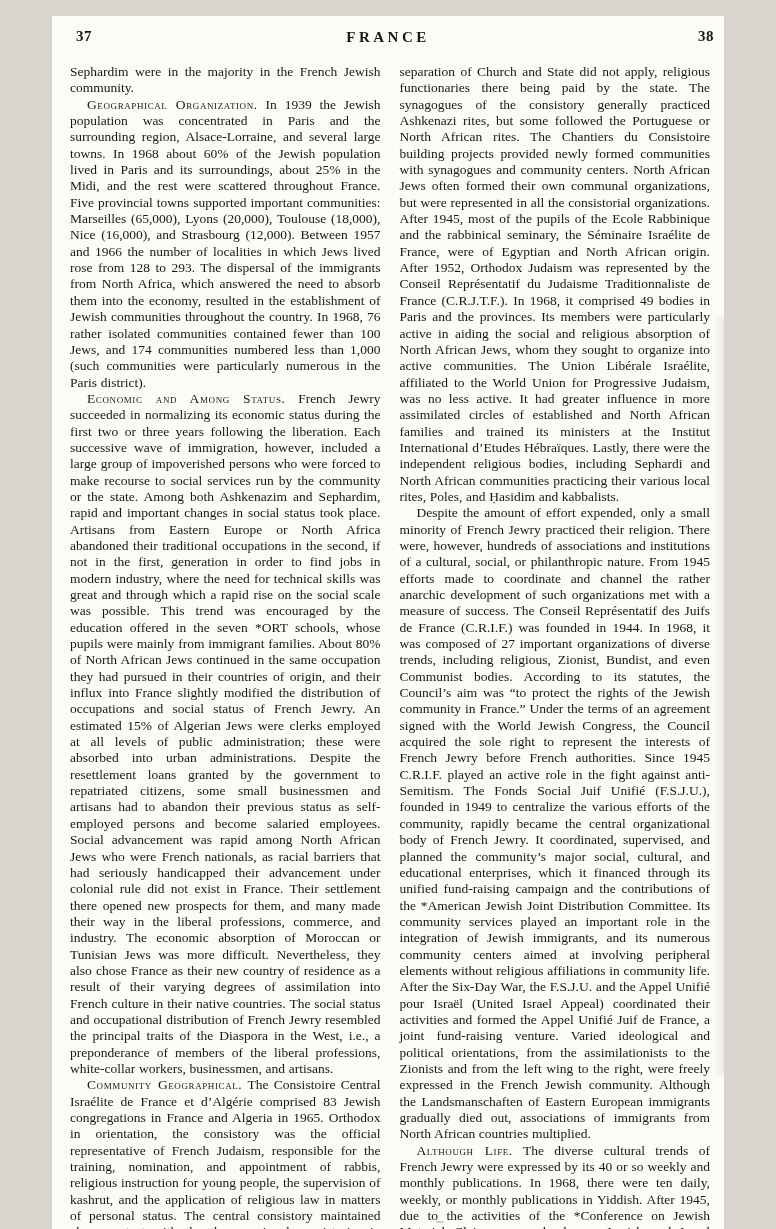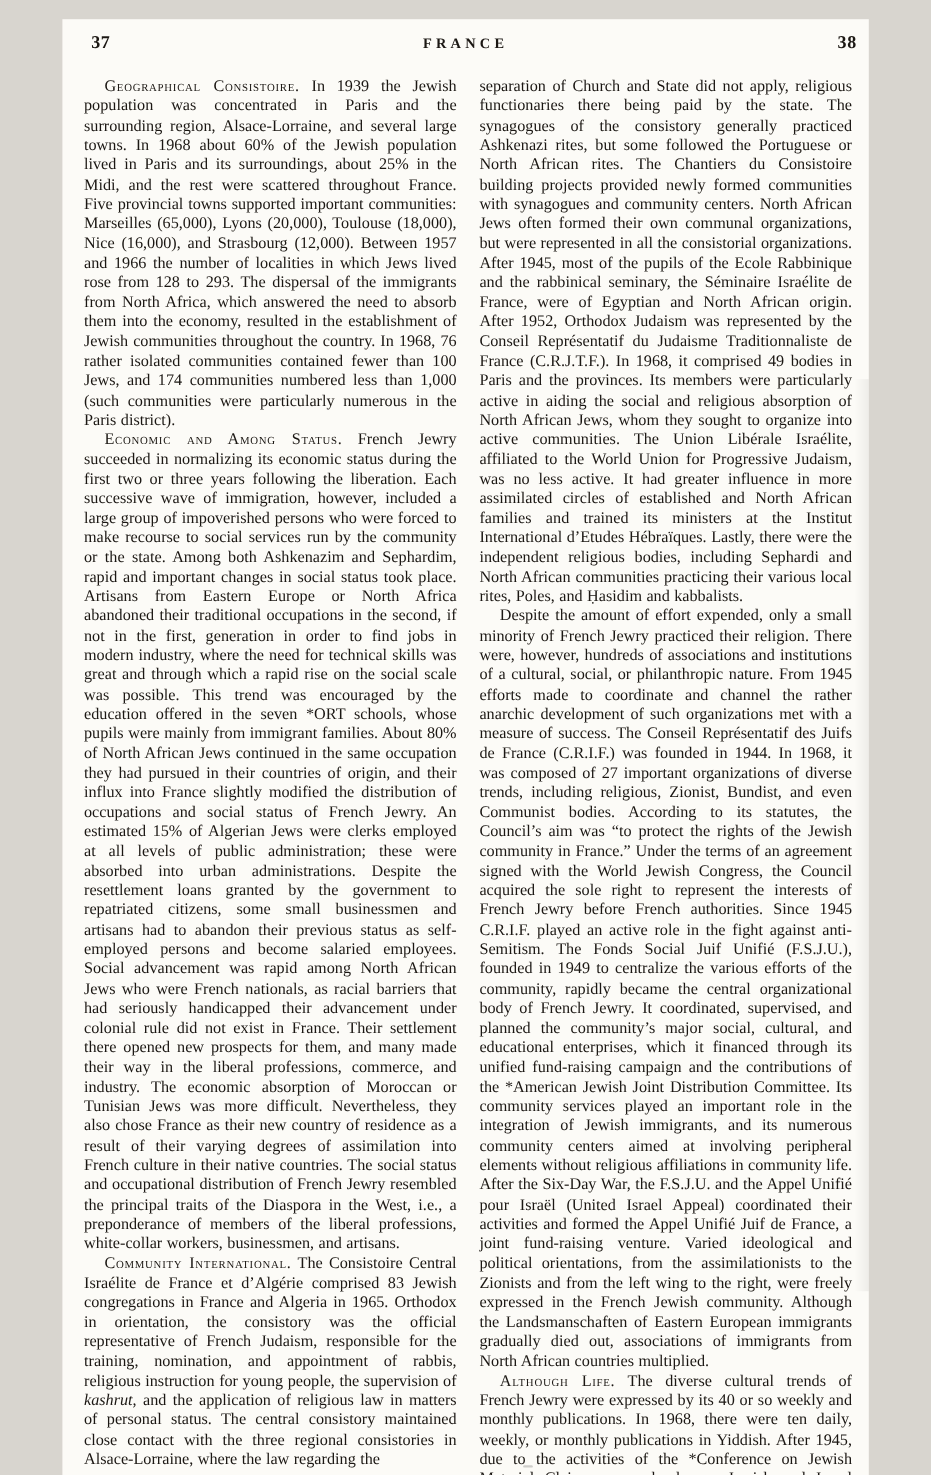--- a/index.html
+++ b/index.html
@@ -24,64 +24,67 @@
   .header {
     position:relative;
     height:26px;
     padding:14px 24px 0 24px;
   }
   .page-num { font-size:15px; font-weight:600; letter-spacing:0.5px; }
   .page-num.left  { position:absolute; left:24px;  top:12px; }
   .page-num.right { position:absolute; right:10px; top:12px; }
   .running-title {
     position:absolute; left:50%; top:13px; transform:translateX(-50%);
-    font-size:12px; font-weight:600; letter-spacing:3.5px;text-align:center;
+    font-size:15px; font-weight:600; letter-spacing:3.5px;text-align:center;
   }
   .columns {
     display:flex;
     gap:19px;
     padding:8px 14px 0 18px;
   }
   .col { width:363px; }
   .para {
     margin:0;
     font-size:13.5px;
     line-height:16.35px;
     text-align:justify;
     text-indent:17px;
     word-spacing:0.3px;
   }
   .para.noindent { text-indent:0; }
   .sc { font-variant:small-caps; letter-spacing:0.6px; }
-  .it { font-style:italic; }
+  .it { }
 </style>
 </head>
 <body>
 
 <div class="page">
 
   <div class="header">
     <span class="page-num left">37</span>
     <span class="running-title">FRANCE</span>
     <span class="page-num right">38</span>
   </div>
 
   <div class="columns">
 
     <div class="col">
+      <p class="para noindent">
+        <span>Sephardim were in the majority in the French Jewish community.</span>
+      </p>
       <p class="para">
-        <span class="sc">Geographical Consistoire.</span>
+        <span class="sc">Geographical Organization.</span>
         <span>In 1939 the Jewish population was concentrated in Paris and the surrounding region, Alsace-Lorraine, and several large towns. In 1968 about 60% of the Jewish population lived in Paris and its surroundings, about 25% in the Midi, and the rest were scattered throughout France. Five provincial towns supported important communities: Marseilles (65,000), Lyons (20,000), Toulouse (18,000), Nice (16,000), and Strasbourg (12,000). Between 1957 and 1966 the number of localities in which Jews lived rose from 128 to 293. The dispersal of the immigrants from North Africa, which answered the need to absorb them into the economy, resulted in the establishment of Jewish communities throughout the country. In 1968, 76 rather isolated communities contained fewer than 100 Jews, and 174 communities numbered less than 1,000 (such communities were particularly numerous in the Paris district).</span>
       </p>
       <p class="para">
         <span class="sc">Economic and Among Status.</span>
         <span>French Jewry succeeded in normalizing its economic status during the first two or three years following the liberation. Each successive wave of immigration, however, included a large group of impoverished persons who were forced to make recourse to social services run by the community or the state. Among both Ashkenazim and Sephardim, rapid and important changes in social status took place. Artisans from Eastern Europe or North Africa abandoned their traditional occupations in the second, if not in the first, generation in order to find jobs in modern industry, where the need for technical skills was great and through which a rapid rise on the social scale was possible. This trend was encouraged by the education offered in the seven *ORT schools, whose pupils were mainly from immigrant families. About 80% of North African Jews continued in the same occupation they had pursued in their countries of origin, and their influx into France slightly modified the distribution of occupations and social status of French Jewry. An estimated 15% of Algerian Jews were clerks employed at all levels of public administration; these were absorbed into urban administrations. Despite the resettlement loans granted by the government to repatriated citizens, some small businessmen and artisans had to abandon their previous status as self-employed persons and become salaried employees. Social advancement was rapid among North African Jews who were French nationals, as racial barriers that had seriously handicapped their advancement under colonial rule did not exist in France. Their settlement there opened new prospects for them, and many made their way in the liberal professions, commerce, and industry. The economic absorption of Moroccan or Tunisian Jews was more difficult. Nevertheless, they also chose France as their new country of residence as a result of their varying degrees of assimilation into French culture in their native countries. The social status and occupational distribution of French Jewry resembled the principal traits of the Diaspora in the West, i.e., a preponderance of members of the liberal professions, white-collar workers, businessmen, and artisans.</span>
       </p>
       <p class="para">
-        <span class="sc">Community International.</span>
+        <span class="sc">Community Geographical.</span>
         <span>The Consistoire Central Israélite de France et d’Algérie comprised 83 Jewish congregations in France and Algeria in 1965. Orthodox in orientation, the consistory was the official representative of French Judaism, responsible for the training, nomination, and appointment of rabbis, religious instruction for young people, the supervision of</span>
         <span class="it">kashrut,</span>
         <span>and the application of religious law in matters of personal status. The central consistory maintained close contact with the three regional consistories in Alsace-Lorraine, where the law regarding the</span>
       </p>
     </div>
 
     <div class="col">
       <p class="para noindent">
         <span>separation of Church and State did not apply, religious functionaries there being paid by the state. The synagogues of the consistory generally practiced Ashkenazi rites, but some followed the Portuguese or North African rites. The Chantiers du Consistoire building projects provided newly formed communities with synagogues and community centers. North African Jews often formed their own communal organizations, but were represented in all the consistorial organizations. After 1945, most of the pupils of the Ecole Rabbinique and the rabbinical seminary, the Séminaire Israélite de France, were of Egyptian and North African origin. After 1952, Orthodox Judaism was represented by the Conseil Représentatif du Judaisme Traditionnaliste de France (C.R.J.T.F.). In 1968, it comprised 49 bodies in Paris and the provinces. Its members were particularly active in aiding the social and religious absorption of North African Jews, whom they sought to organize into active communities. The Union Libérale Israélite, affiliated to the World Union for Progressive Judaism, was no less active. It had greater influence in more assimilated circles of established and North African families and trained its ministers at the Institut International d’Etudes Hébraïques. Lastly, there were the independent religious bodies, including Sephardi and North African communities practicing their various local rites, Poles, and Ḥasidim and kabbalists.</span>
       </p>

